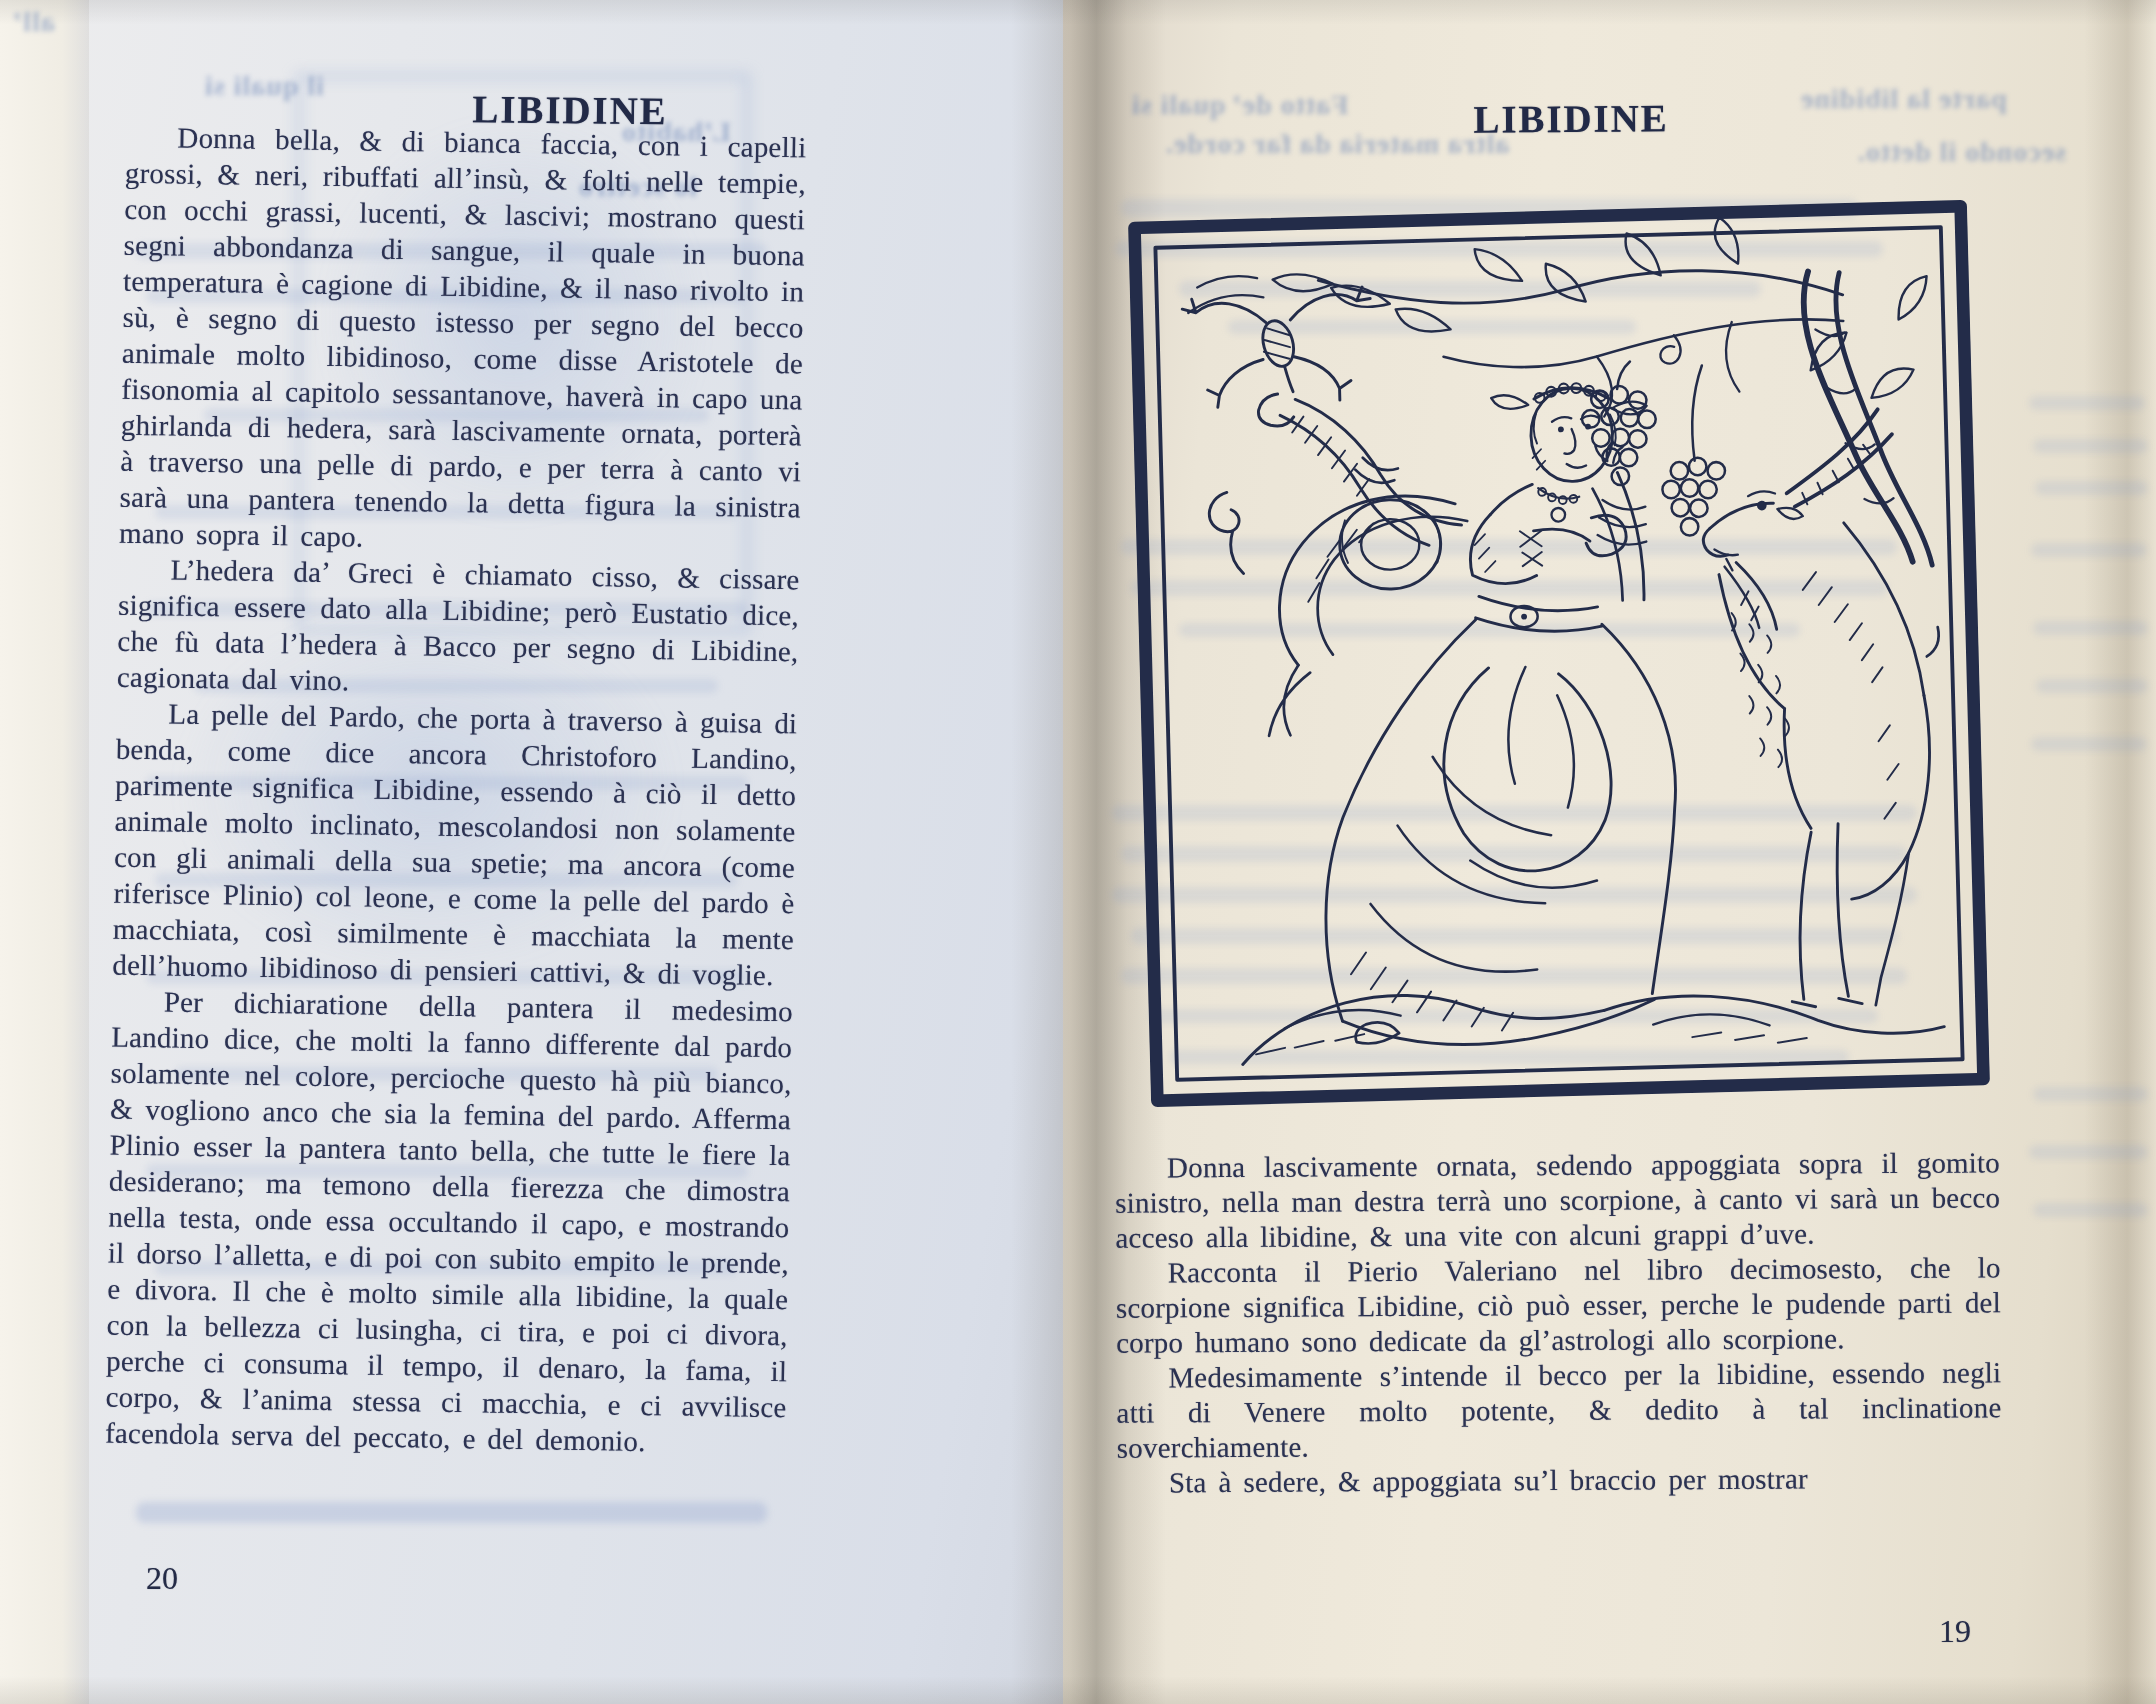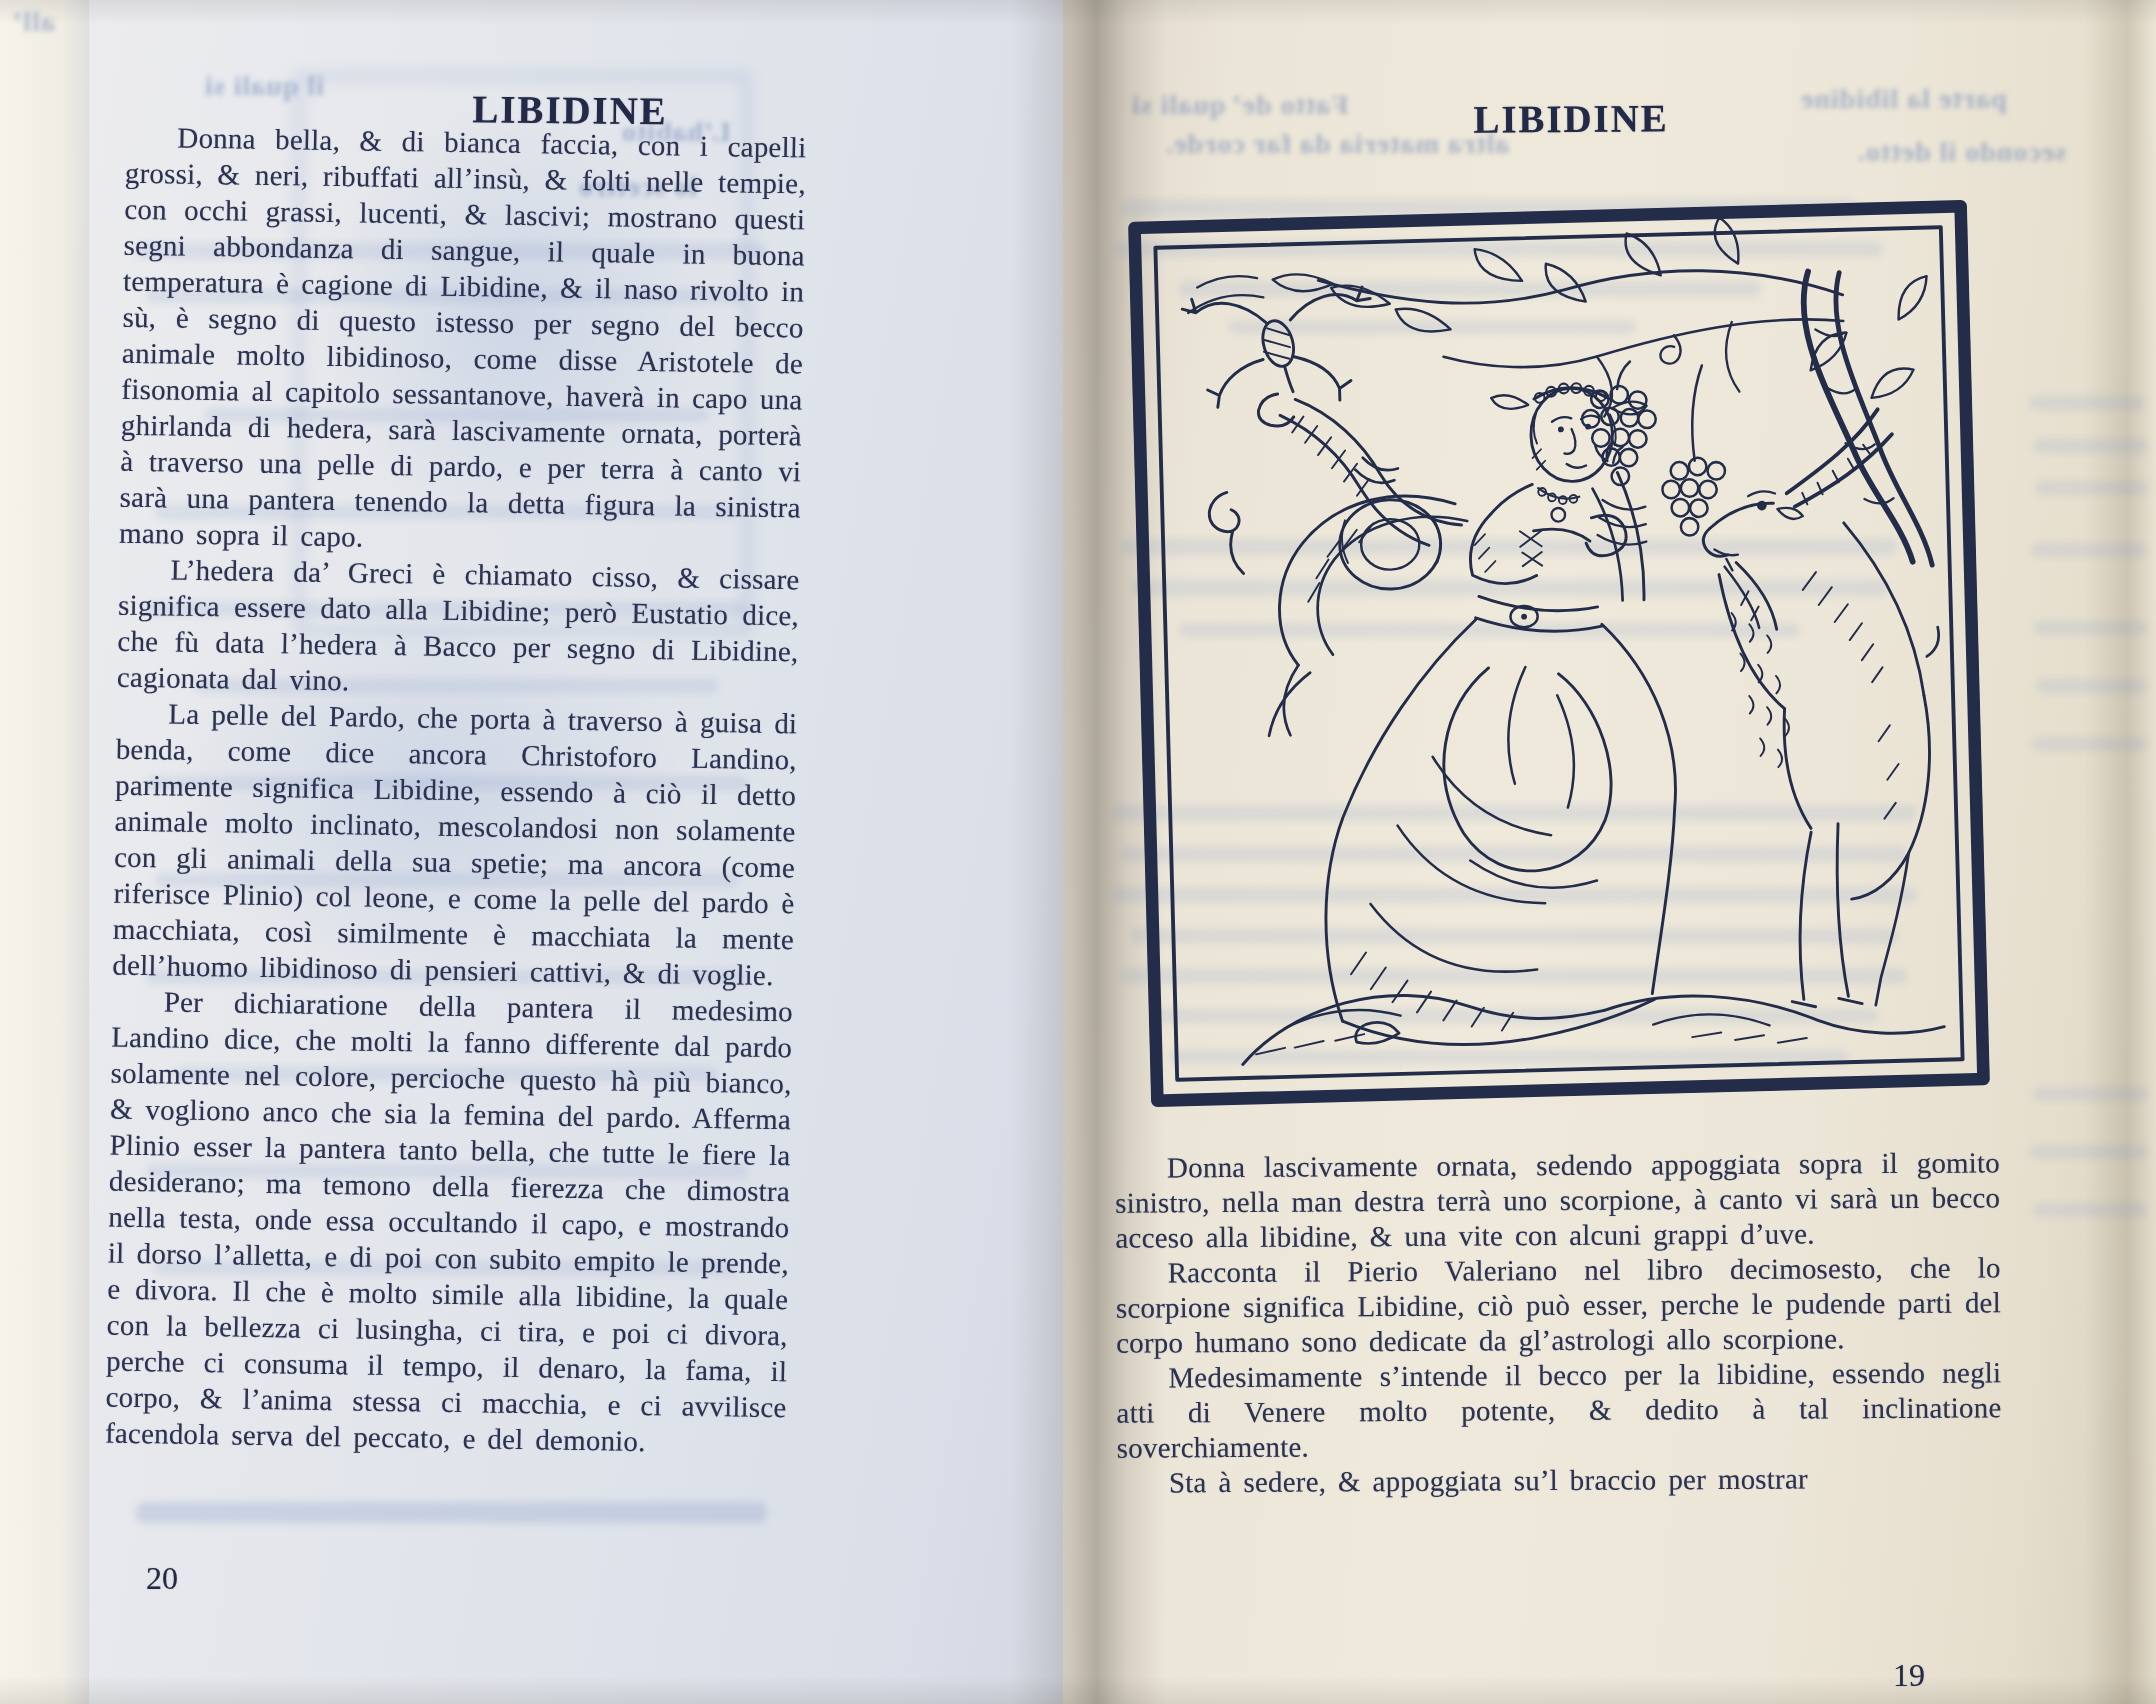--- a/index.html
+++ b/index.html
@@ -31,21 +31,21 @@
     text-shadow:0 0 1.2px rgba(34,42,71,.55);white-space:nowrap;}
   .body-col p{margin:0;text-align:justify;text-indent:52px;font-size:29px;line-height:36px;
     word-spacing:4.4px;letter-spacing:0.2px;text-shadow:0 0 1.1px rgba(43,50,82,.45);}
   #lp-body{position:absolute;left:115px;top:124px;width:681px;transform:rotate(.9deg);transform-origin:341px 679px;}
   #lp-title{left:454px;top:60px;transform:translateX(-50%) rotate(.6deg) translateX(116px);}
   #rp-body{position:absolute;left:53px;top:1148px;width:885px;transform:rotate(-.35deg);}
   #rp-body p{line-height:35px;}
   #rp-title{left:546px;top:70px;transform:translateX(-50%) translateX(-38px) rotate(-.4deg);}
   .page-number{position:absolute;font-size:32px;color:#242b47;text-shadow:0 0 1px rgba(36,43,71,.5);}
   #page-num-left{left:146px;top:1560px;}
-  #page-num-right{left:830px;top:1613px;margin-top:44px;}
+  #page-num-right{left:876px;top:1613px;}
 
   .page-layer{position:absolute;top:0;bottom:0;}
   #left-content{left:0;width:1063px;}
   #right-content{left:1063px;width:1094px;}
 
   
   #woodcut{position:absolute;left:76px;top:210px;width:840px;height:887px;transform:rotate(-1.5deg);}
   #woodcut svg{display:block;width:100%;height:100%;}
 </style>
 </head>

